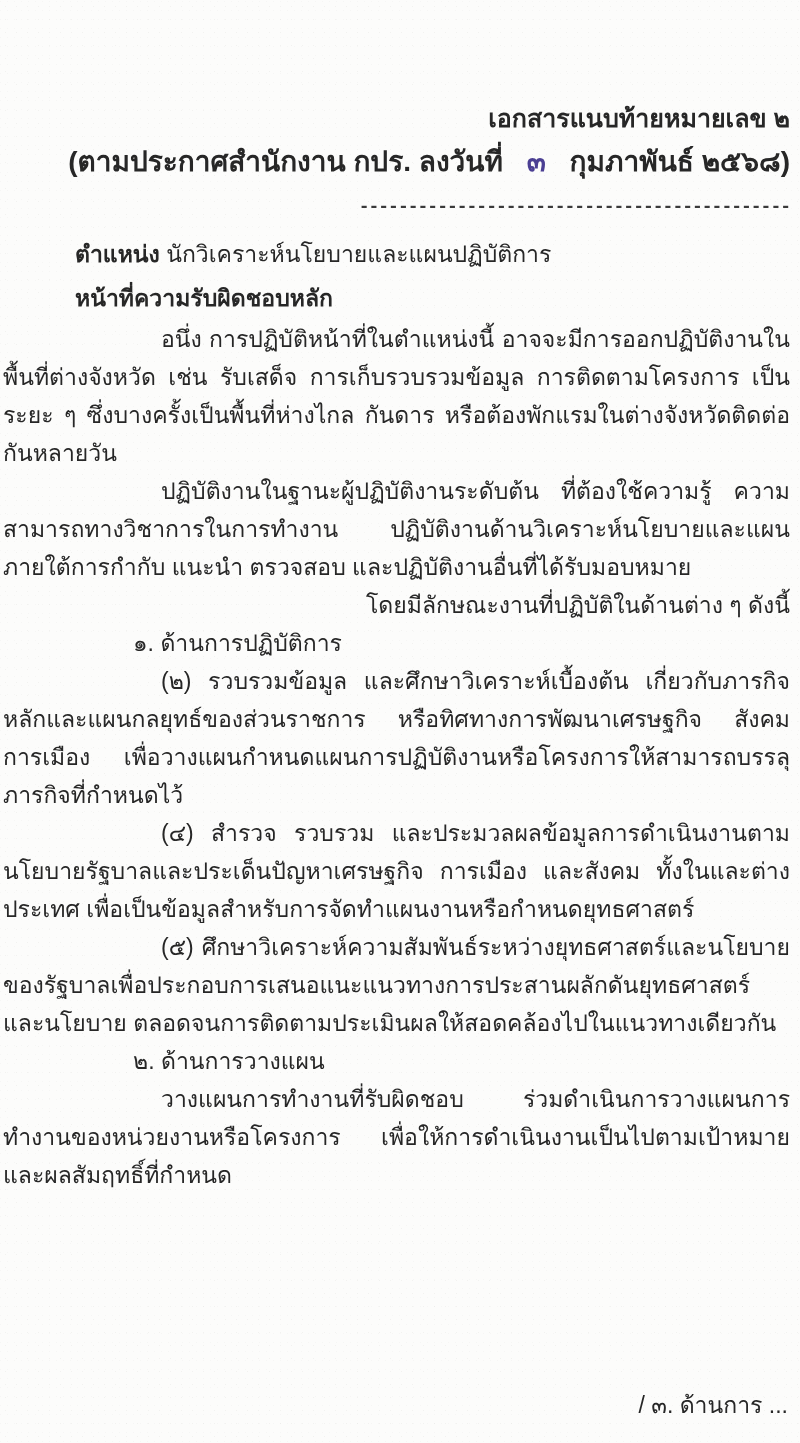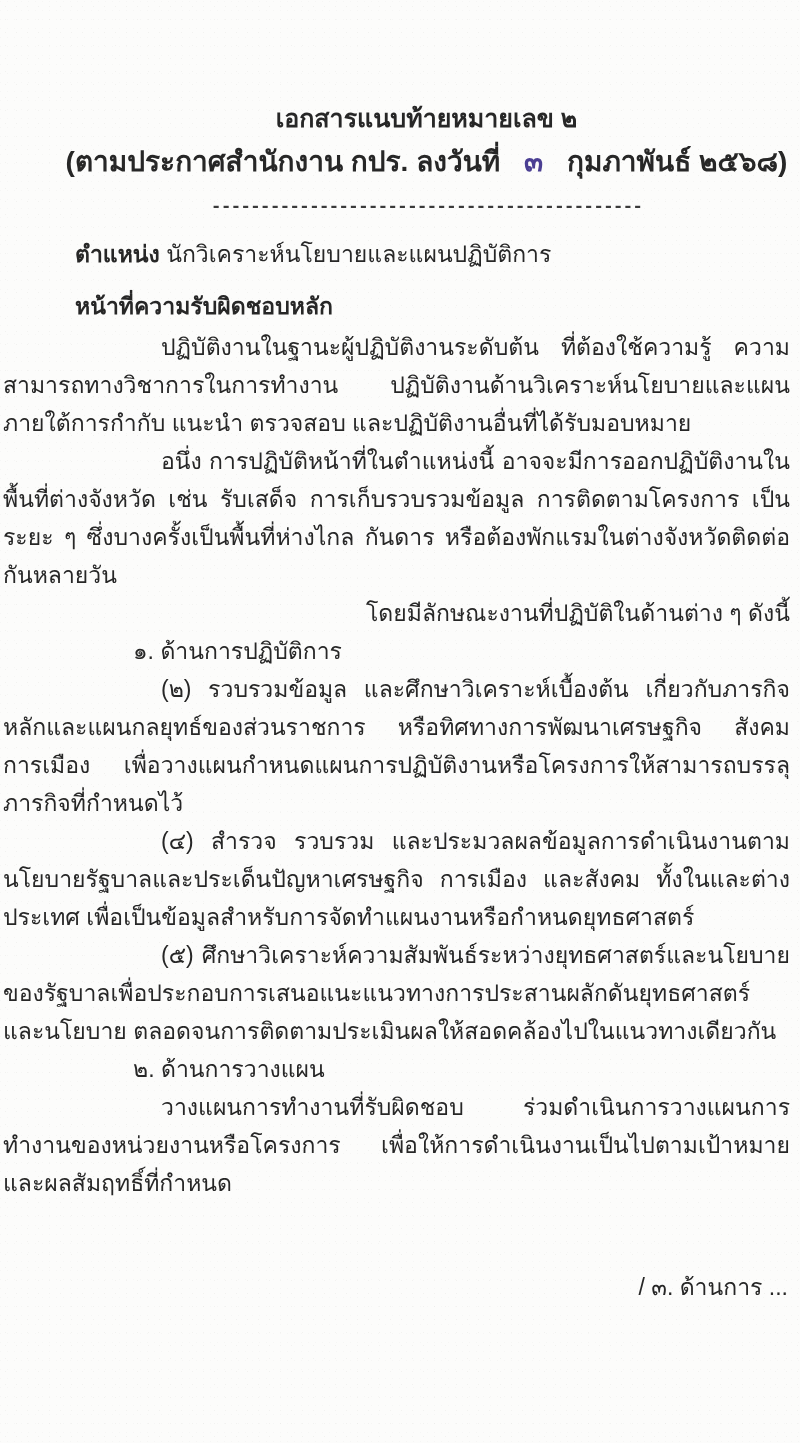--- a/index.html
+++ b/index.html
@@ -30,21 +30,21 @@
     position: absolute;
     top: 96px;
     left: 0;
     right: 0;
     padding: 0 10px 0 3px;
   }
 
   
   .header-block {
     margin-left: 60px;
-    text-align: center;
+    text-align: right;
   }
   .doc-title {
     font-size: 25px;
     font-weight: bold;
     line-height: 44px;
   }
   .doc-subtitle {
     font-size: 28px;
     font-weight: bold;
     line-height: 44px;
@@ -59,21 +59,21 @@
     font-size: 18px;
     font-weight: bold;
     letter-spacing: -1px;
     line-height: 30px;
     margin-top: 8px;
     color: #3a3a3a;
     white-space: nowrap;
   }
 
   .line-position {
-    margin: 14px 0 16px 72px;
+    margin: 14px 0 8px 72px;
     line-height: 36px;
   }
   .line-position .lbl { font-weight: bold; }
   .line-duty {
     margin: 0 0 4px 72px;
     font-weight: bold;
     line-height: 36px;
   }
 
   p.body {
@@ -88,21 +88,21 @@
   }
   .sec-heading {
     margin-left: 130px;
     font-weight: normal;
     font-size: 23px;
     line-height: 38px;
   }
 
   .page-break-marker {
     position: absolute;
-    top: 1272px;
+    top: 1390px;
     right: 12px;
     font-size: 23px;
     line-height: 30px;
     color: #272727;
     white-space: nowrap;
   }
 </style>
 </head>
 <body>
 
@@ -119,23 +119,23 @@
       <div class="divider">--------------------------------------------</div>
     </div>
 
     <div class="line-position">
       <span class="lbl">ตำแหน่ง</span>
       <span>นักวิเคราะห์นโยบายและแผนปฏิบัติการ</span>
     </div>
 
     <div class="line-duty">หน้าที่ความรับผิดชอบหลัก</div>
 
+    <p class="body">อนึ่ง การปฏิบัติหน้าที่ในตำแหน่งนี้ อาจจะมีการออกปฏิบัติงานในพื้นที่ต่างจังหวัด เช่น รับเสด็จ การเก็บรวบรวมข้อมูล การติดตามโครงการ เป็นระยะ ๆ ซึ่งบางครั้งเป็นพื้นที่ห่างไกล กันดาร หรือต้องพักแรมในต่างจังหวัดติดต่อกันหลายวัน</p>
+
     <p class="body">ปฏิบัติงานในฐานะผู้ปฏิบัติงานระดับต้น ที่ต้องใช้ความรู้ ความสามารถทางวิชาการในการทำงาน ปฏิบัติงานด้านวิเคราะห์นโยบายและแผน ภายใต้การกำกับ แนะนำ ตรวจสอบ และปฏิบัติงานอื่นที่ได้รับมอบหมาย</p>
-
-    <p class="body">อนึ่ง การปฏิบัติหน้าที่ในตำแหน่งนี้ อาจจะมีการออกปฏิบัติงานในพื้นที่ต่างจังหวัด เช่น รับเสด็จ การเก็บรวบรวมข้อมูล การติดตามโครงการ เป็นระยะ ๆ ซึ่งบางครั้งเป็นพื้นที่ห่างไกล กันดาร หรือต้องพักแรมในต่างจังหวัดติดต่อกันหลายวัน</p>
 
     <p class="body-short">โดยมีลักษณะงานที่ปฏิบัติในด้านต่าง ๆ ดังนี้</p>
 
     <div class="sec-heading">๑. ด้านการปฏิบัติการ</div>
 
 
     <p class="body">(๒) รวบรวมข้อมูล และศึกษาวิเคราะห์เบื้องต้น เกี่ยวกับภารกิจหลักและแผนกลยุทธ์ของส่วนราชการ หรือทิศทางการพัฒนาเศรษฐกิจ สังคม การเมือง เพื่อวางแผนกำหนดแผนการปฏิบัติงานหรือโครงการให้สามารถบรรลุภารกิจที่กำหนดไว้</p>
 
 
     <p class="body">(๔) สำรวจ รวบรวม และประมวลผลข้อมูลการดำเนินงานตามนโยบายรัฐบาลและประเด็นปัญหาเศรษฐกิจ การเมือง และสังคม ทั้งในและต่างประเทศ เพื่อเป็นข้อมูลสำหรับการจัดทำแผนงานหรือกำหนดยุทธศาสตร์</p>

